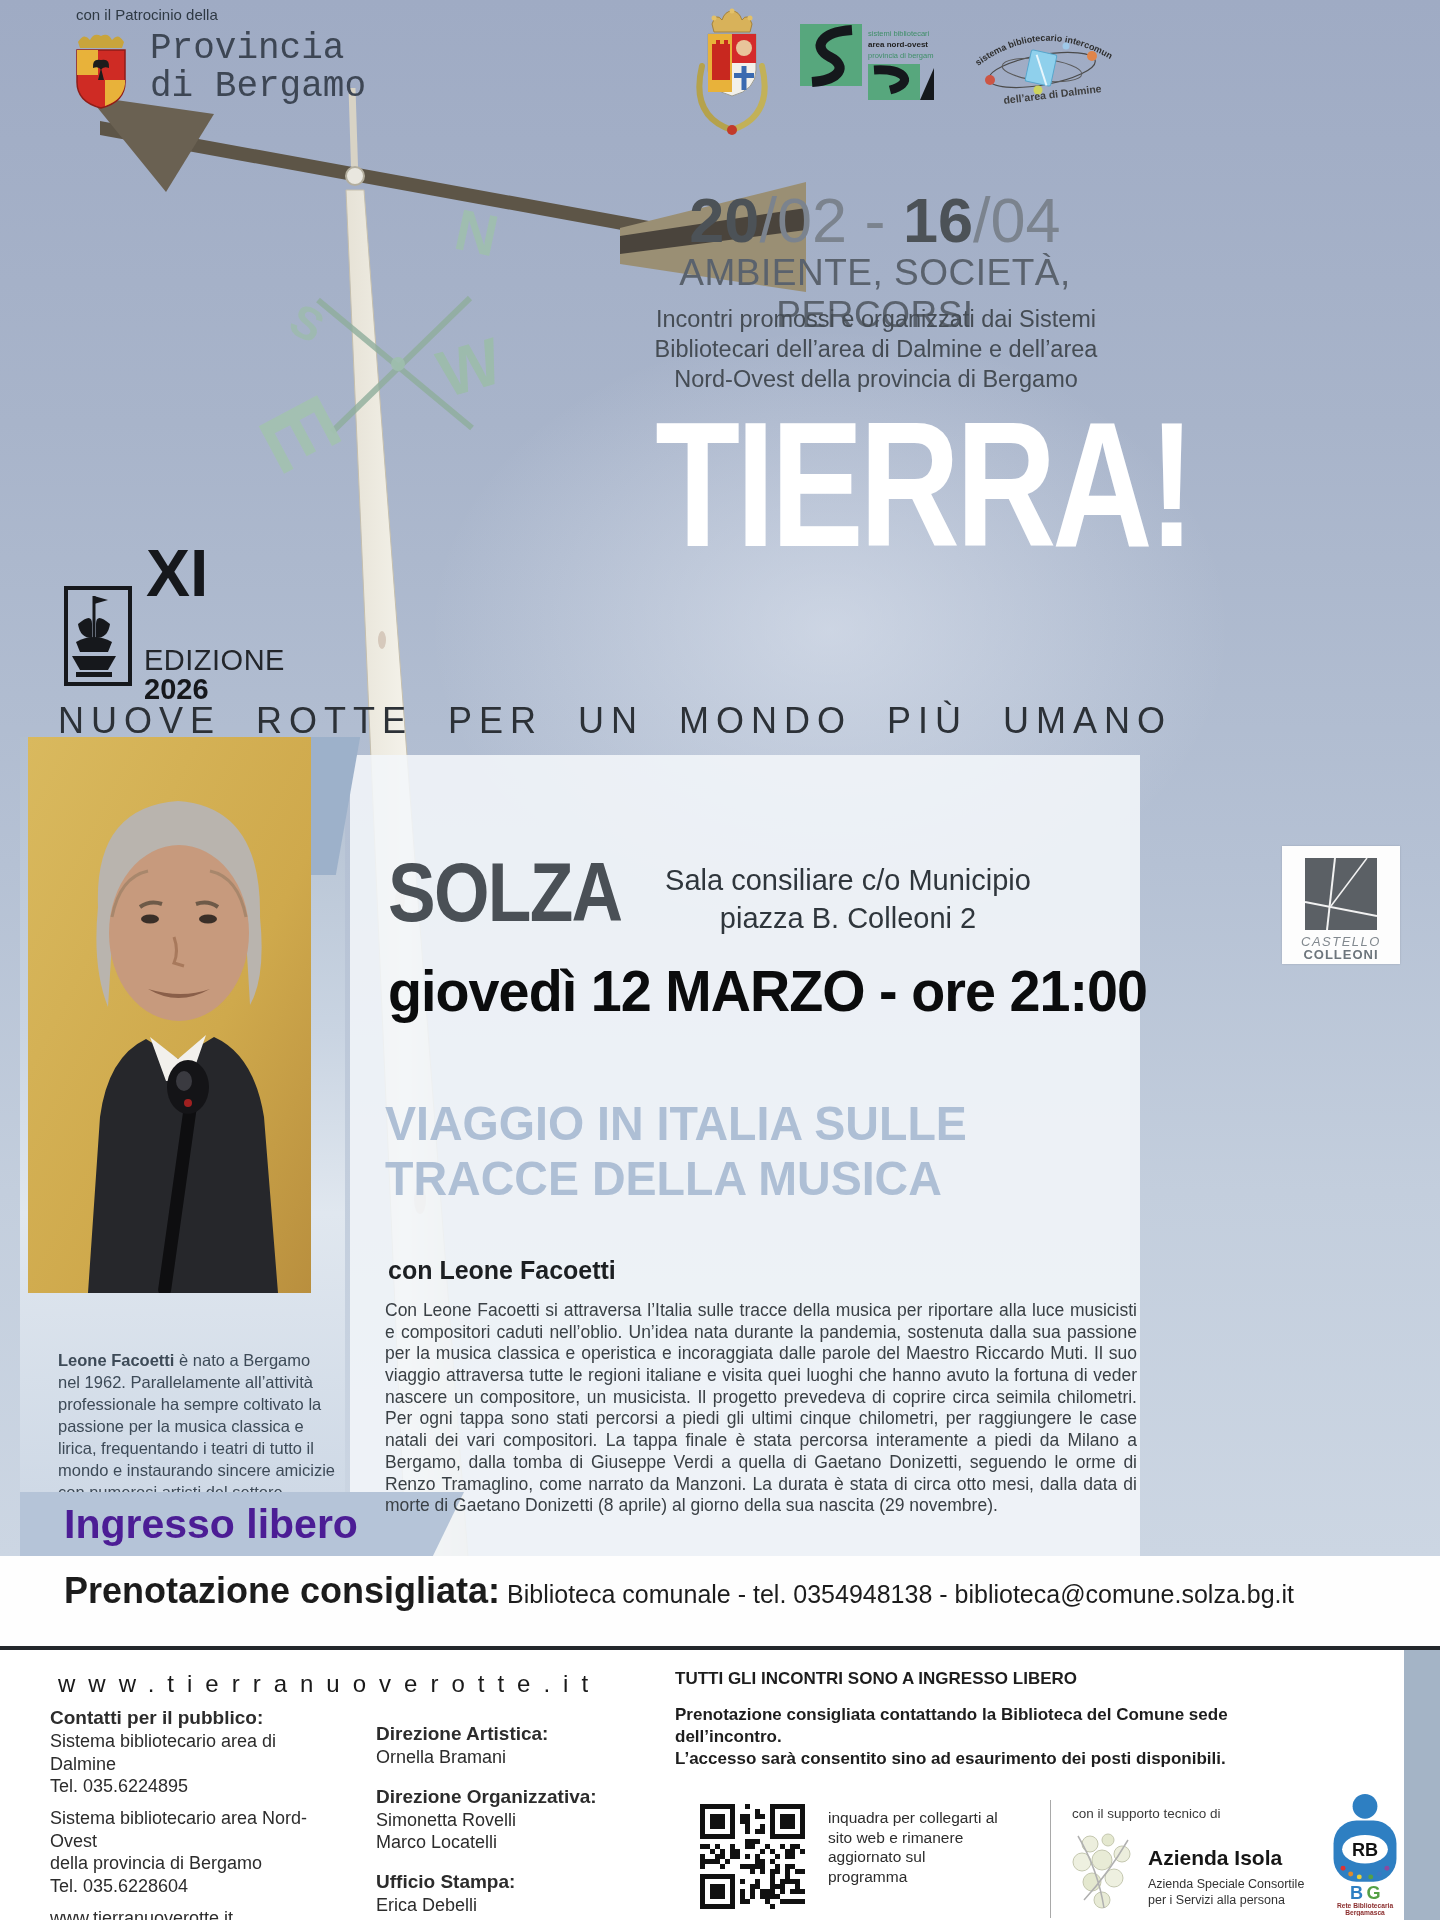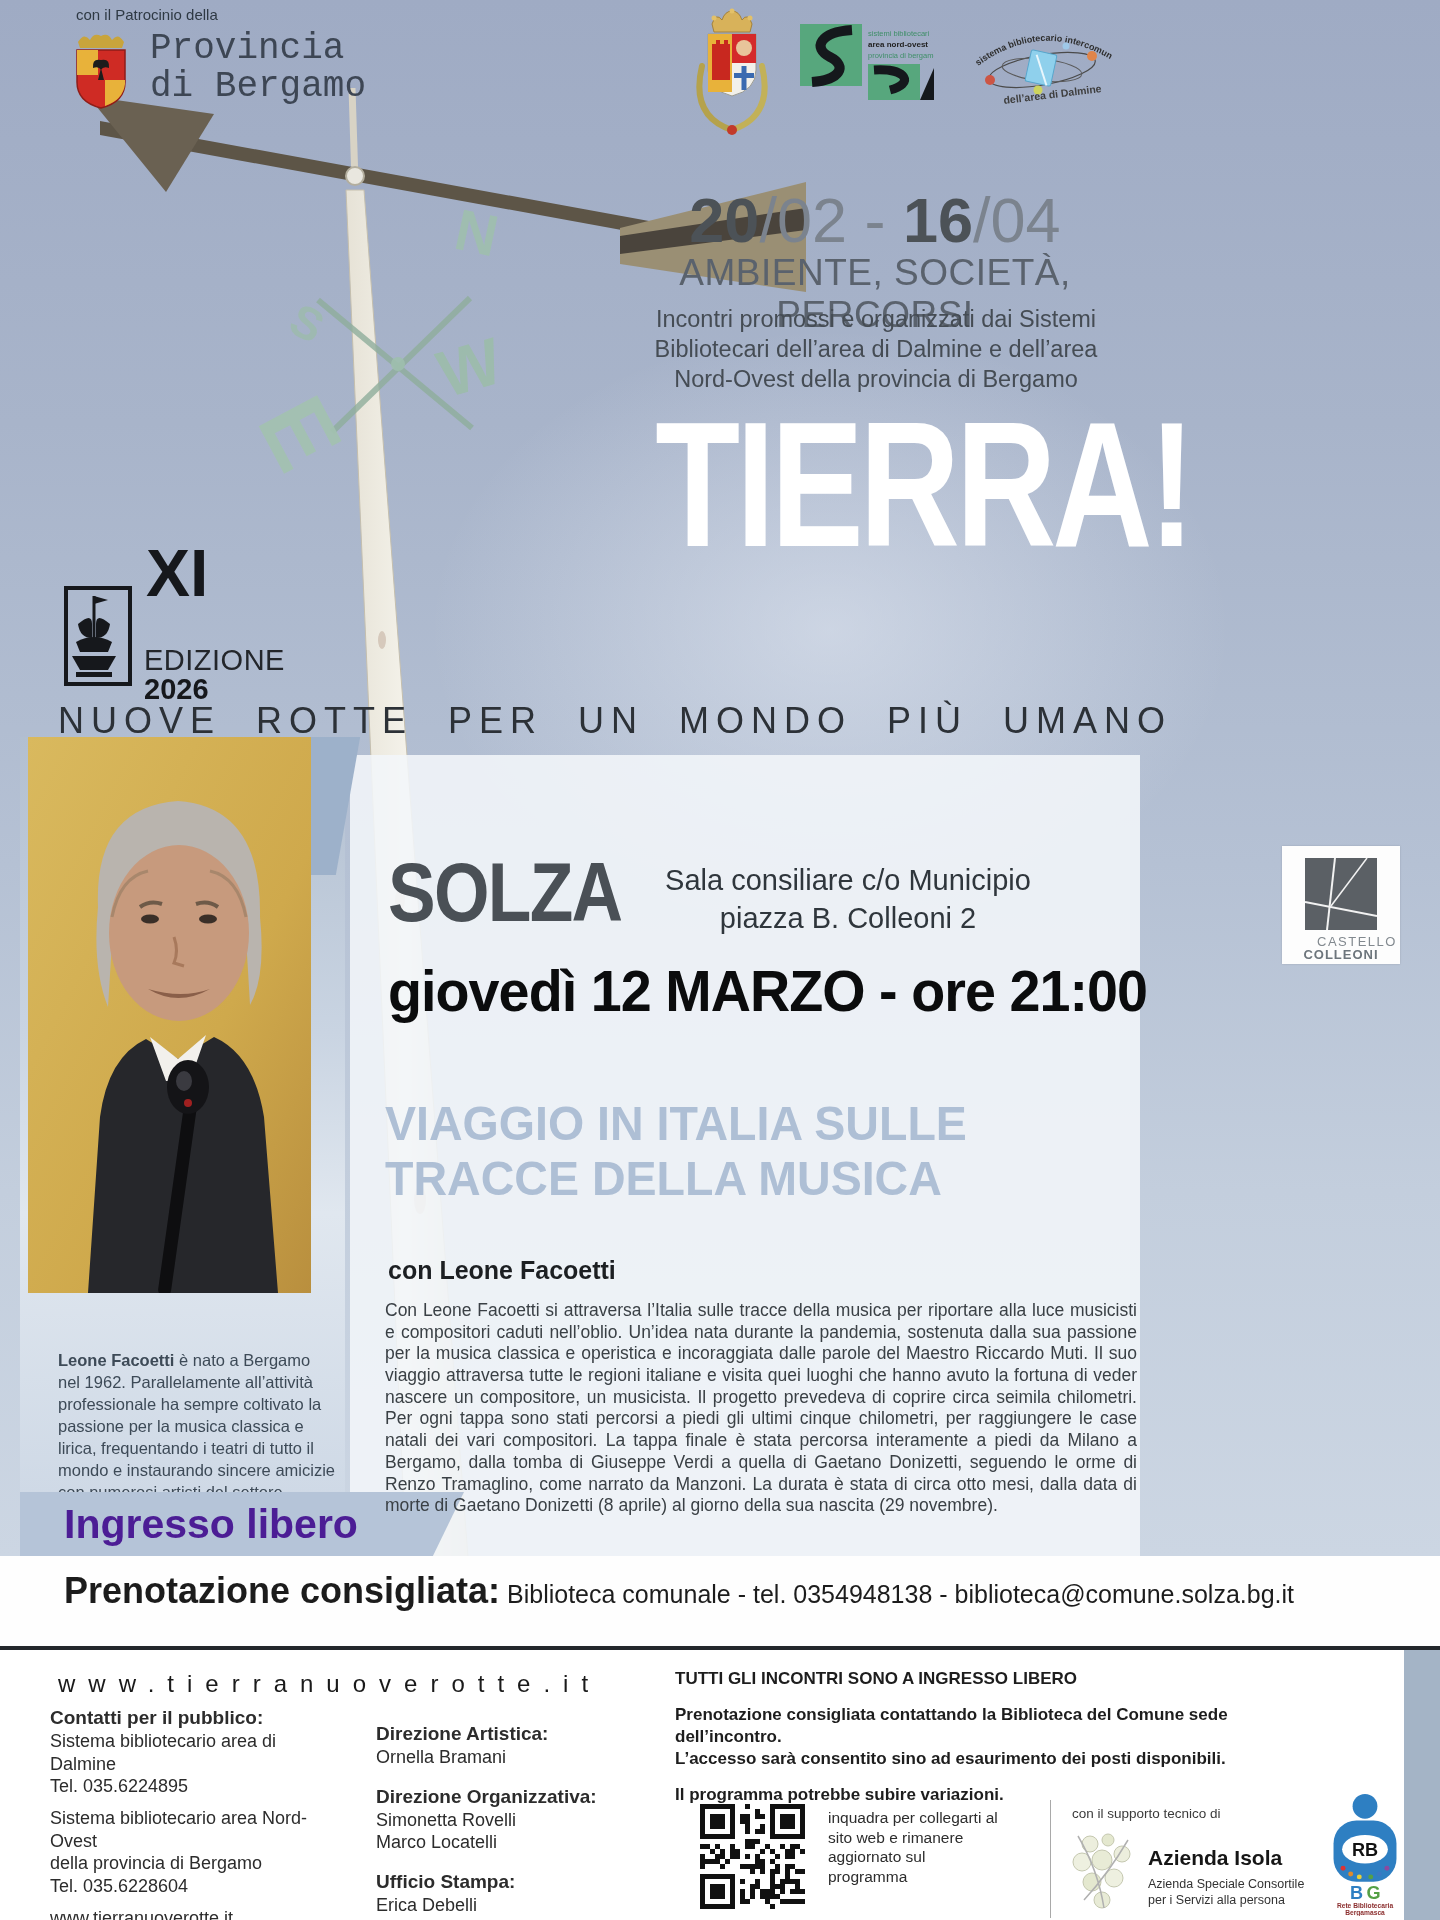--- a/index.html
+++ b/index.html
@@ -39,21 +39,21 @@
   .booking b{font-size:36px;font-weight:700;margin-top:45px;}
   .divider{left:0;top:1646px;width:1440px;height:4px;background:#23272c;}
   .footerbg{left:0;top:1650px;width:1440px;height:270px;background:#fff;}
   .blue-strip{left:1404px;top:1650px;width:36px;height:270px;background:#a4b4c6;}
   
   .city{left:388px;top:850px;font-size:84px;font-weight:700;color:#4a5056;letter-spacing:-2px;
     transform:scaleX(.85);transform-origin:left top;line-height:1;}
   .venue{left:648px;top:862px;width:400px;text-align:center;font-size:29px;color:#2f363c;line-height:1.3;}
   .castello{left:1282px;top:846px;width:118px;height:118px;background:#fdfdfd;box-shadow:0 0 2px rgba(0,0,0,.15);}
   .castello .sq{position:absolute;left:23px;top:12px;width:72px;height:72px;background:#5b6065;}
-  .castello .t1{position:absolute;left:16px;top:88px;width:118px;text-align:center;font-size:13px;letter-spacing:1.5px;color:#82898f;}
+  .castello .t1{position:absolute;left:0;top:88px;width:118px;text-align:center;font-size:13px;letter-spacing:1.5px;color:#82898f;font-style:italic;}
   .castello .t2{position:absolute;left:0;top:101px;width:118px;text-align:center;font-size:13px;font-weight:700;letter-spacing:1px;color:#6d757c;}
   .dtime{left:388px;top:962px;font-size:58px;font-weight:700;color:#0b0c0d;letter-spacing:-1px;
     transform:scaleX(.96);transform-origin:left top;line-height:1;}
   .talk{left:385px;top:1096px;font-size:49px;font-weight:800;color:#aebfd5;line-height:1.12;
     transform:scaleX(.95);transform-origin:left top;}
   .speaker{left:388px;top:1256px;font-size:25px;font-weight:700;color:#1c1f22;}
   .desc{left:385px;top:1300px;width:752px;font-size:17.5px;line-height:1.24;color:#3a4045;text-align:justify;}
   
   .website{left:58px;top:1670px;font-size:24px;letter-spacing:13px;color:#1a1a1a;}
   .fcol{font-size:18px;line-height:1.26;color:#2c2c2c;}
@@ -291,21 +291,20 @@
       <div>erica_dbl@yahoo.it</div>
     </div>
   </div>
 
   <div class="abs col3">
     <div class="grp">TUTTI GLI INCONTRI SONO A INGRESSO LIBERO</div>
     <div class="grp">
       <div>Prenotazione consigliata contattando la Biblioteca del Comune sede dell’incontro.</div>
       <div>L’accesso sarà consentito sino ad esaurimento dei posti disponibili.</div>
     </div>
-    <div class="grp">Il programma potrebbe subire variazioni.</div>
   </div>
 
   <div class="abs qr">
     <svg id="qr-svg" width="105" height="105" viewBox="0 0 105 105">
         <rect x="45" y="0" width="5" height="5" fill="#111"></rect>
         <rect x="55" y="5" width="5" height="5" fill="#111"></rect>
         <rect x="40" y="10" width="5" height="5" fill="#111"></rect>
         <rect x="45" y="10" width="5" height="5" fill="#111"></rect>
         <rect x="55" y="10" width="5" height="5" fill="#111"></rect>
         <rect x="60" y="10" width="5" height="5" fill="#111"></rect>

